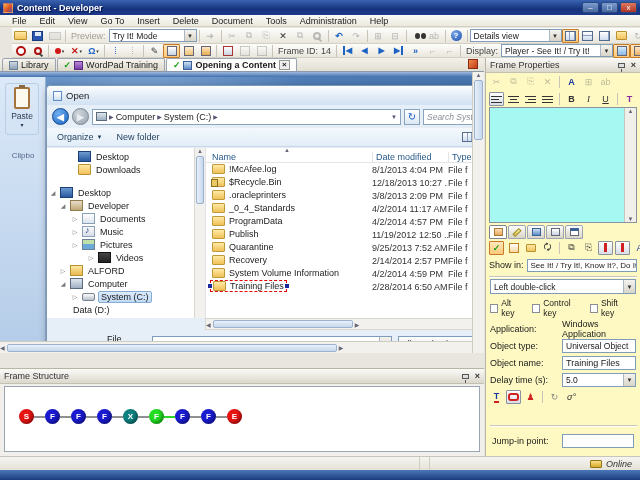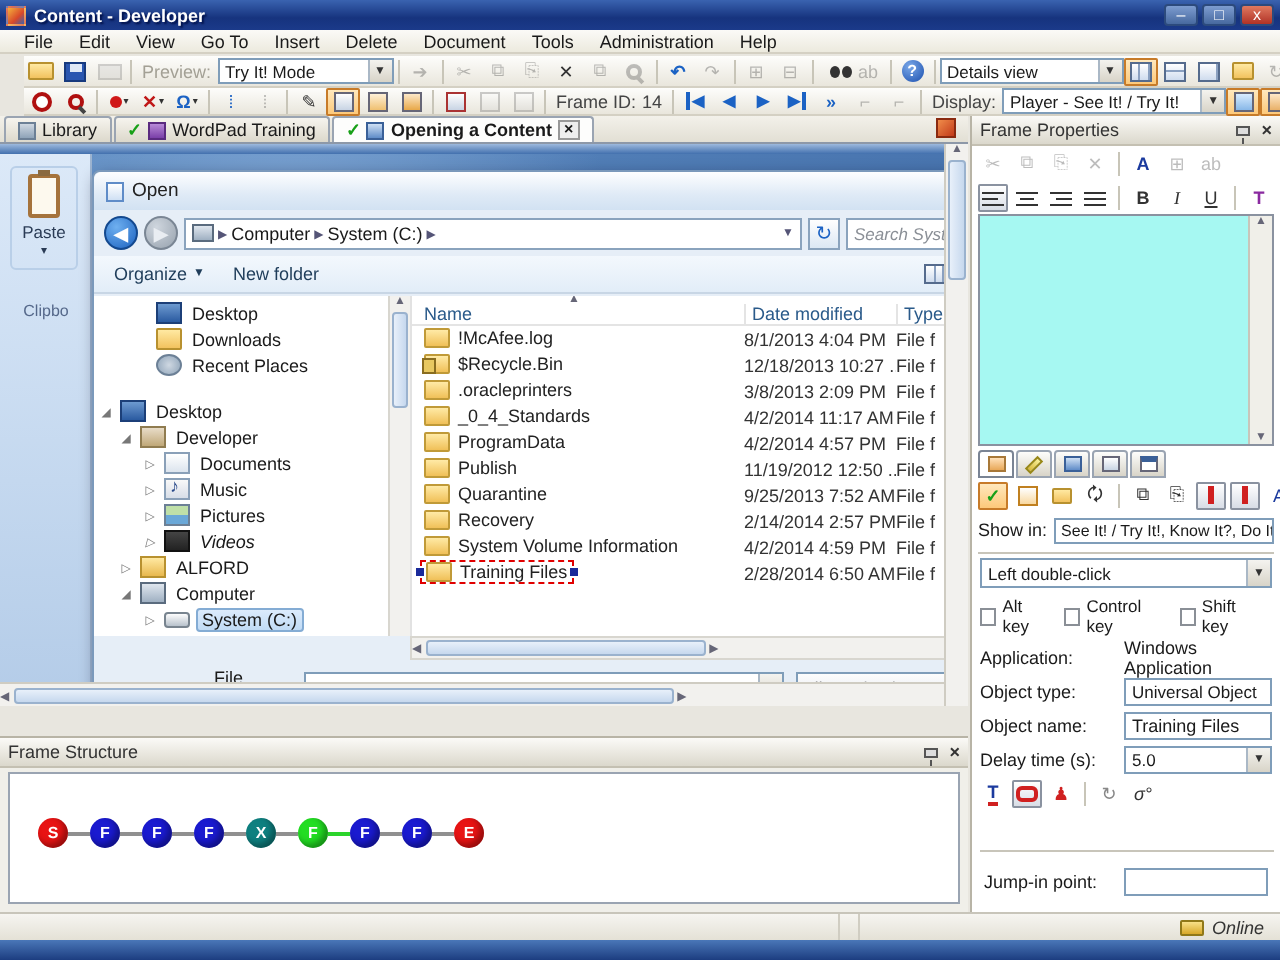--- a/index.html
+++ b/index.html
@@ -164,21 +164,21 @@
     padding-left:3px; font-size:8.5px; white-space:nowrap; overflow:hidden; }
 
   
   .content-vscroll { position:absolute; right:0; top:0; width:12px; height:281px; background:#f2f1ee; border-left:1px solid #cfccc2;
     font-size:6px; color:#667; text-align:center; z-index:5; }
   .content-hscroll { position:absolute; left:0; bottom:0; width:472px; height:12px; background:#f2f1ee; border-top:1px solid #cfccc2;
     display:flex; align-items:center; font-size:6px; color:#667; z-index:5; }
   .content-hscroll .thumb-h { width:330px; }
 
   
-  .props { position:absolute; left:485px; top:58px; width:155px; height:398px; background:#ffffff; border-left:1px solid #b8b4a6; }
+  .props { position:absolute; left:485px; top:58px; width:155px; height:398px; background:#fef9c3; border-left:1px solid #b8b4a6; }
   .panel-head { height:15px; display:flex; align-items:center; padding:0 4px; font-size:9px; color:#333;
     background:linear-gradient(180deg,#fbfaf7,#dbd8cc); border-bottom:1px solid #c4c0b2; }
   .panel-head .sp { flex:1; }
   .pin { width:7px; height:5px; border:1px solid #555; background:#ddd; position:relative; margin-right:6px; }
   .pin::after{content:"";position:absolute;left:2px;top:5px;width:1px;height:3px;background:#555;}
   .phx { font-size:9px; font-weight:bold; color:#333; }
   .prow { display:flex; align-items:center; gap:2px; padding:1px 3px; height:17px; }
   .pbtn { width:15px; height:14px; display:flex; align-items:center; justify-content:center; font-size:9px; color:#333; flex:none; }
   .pbtn.dis { opacity:.32; filter:grayscale(1); }
   .pbtn.pressed { border:1px solid #c77b29; background:linear-gradient(180deg,#ffe8bd,#fdc97a); border-radius:1px; }
@@ -487,25 +487,20 @@
             <span class="ticon i-desktop"></span>
             <span class="lbl">Desktop</span>
           </div>
 
           <div class="tree-row" style="padding-left: 20px;">
             <span class="twisty"></span>
             <span class="ticon i-downloads"></span>
             <span class="lbl">Downloads</span>
           </div>
 
-          <div class="tree-row" style="padding-left: 20px;">
-            <span class="twisty"></span>
-            <span class="ticon i-recent"></span>
-            <span class="lbl">Recent Places</span>
-          </div>
 
           <div class="tree-row gap" style="padding-left: 2px;">
             <span class="twisty">◢</span>
             <span class="ticon i-desktop"></span>
             <span class="lbl">Desktop</span>
           </div>
 
           <div class="tree-row" style="padding-left: 12px;">
             <span class="twisty">◢</span>
             <span class="ticon i-library"></span>
@@ -523,21 +518,21 @@
             <span class="ticon i-music"></span>
             <span class="lbl">Music</span>
           </div>
 
           <div class="tree-row" style="padding-left: 24px;">
             <span class="twisty">▷</span>
             <span class="ticon i-pictures"></span>
             <span class="lbl">Pictures</span>
           </div>
 
-          <div class="tree-row" style="padding-left: 24px; font-style: italic;">
+          <div class="tree-row" style="padding-left: 40px;">
             <span class="twisty">▷</span>
             <span class="ticon i-videos"></span>
             <span class="lbl">Videos</span>
           </div>
 
           <div class="tree-row" style="padding-left: 12px;">
             <span class="twisty">▷</span>
             <span class="ticon i-userfolder"></span>
             <span class="lbl">ALFORD</span>
           </div>

